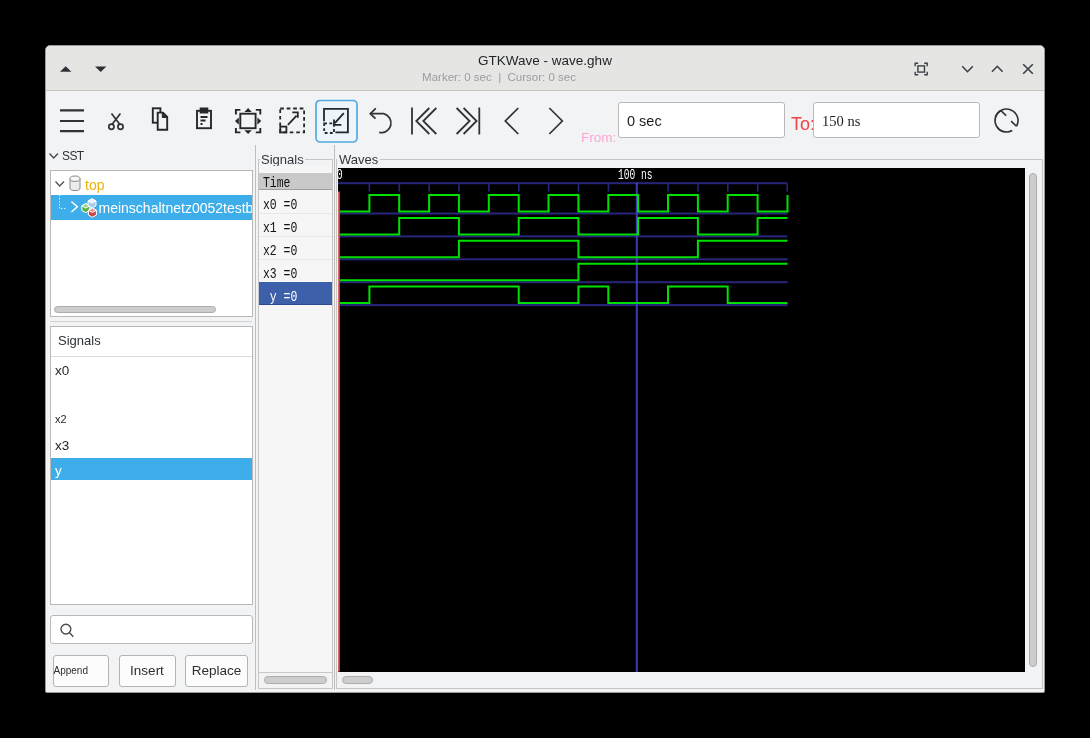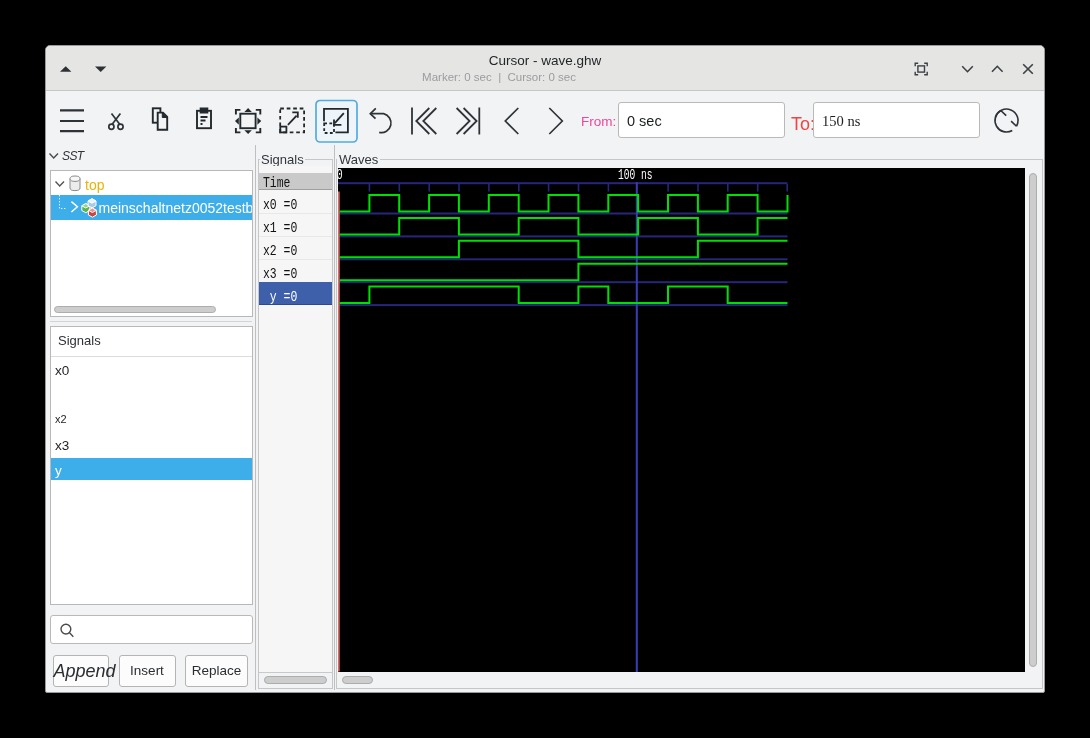--- a/index.html
+++ b/index.html
@@ -13,21 +13,21 @@
 </head>
 <body>
 
   <div class="abs" style="left:45px;top:45px;width:1000px;height:648px;background:#f2f3f4;border:1px solid #9a9a9a;border-radius:5px 5px 2px 2px;"></div>
 
   <div class="abs" style="left:46px;top:46px;width:998px;height:45px;background:#e5e5e4;border-bottom:1px solid #c6c6c5;border-radius:5px 5px 0 0;"></div>
   <svg class="abs" style="left:59px;top:64px" width="50" height="10" viewBox="0 0 50 10">
     <polygon points="1,7.7 6.7,2.2 12.4,7.7" fill="#2c3136"></polygon>
     <polygon points="36,2.6 47.4,2.6 41.7,8.1" fill="#2c3136"></polygon>
   </svg>
-  <div class="abs" style="left:46px;top:53px;width:998px;text-align:center;font-size:13.5px;color:#232629;font-weight:500;">Cursor - wave.ghw</div>
+  <div class="abs" style="left:46px;top:53px;width:998px;text-align:center;font-size:13.5px;color:#232629;font-weight:500;">GTKWave - wave.ghw</div>
   <div class="abs" style="left:46px;top:71px;width:906px;text-align:center;font-size:11.5px;color:#9a9c9e;">Marker: 0 sec&nbsp; |&nbsp; Cursor: 0 sec</div>
 
   <svg class="abs" style="left:913px;top:61px" width="125" height="16" viewBox="0 0 125 16">
     <g stroke="#3b4045" fill="none" stroke-width="1.4">
       <path d="M2.2,5.2 L2.2,2.2 L5.2,2.2"></path>
       <path d="M11.2,2.2 L14.2,2.2 L14.2,5.2"></path>
       <path d="M14.2,10.8 L14.2,13.8 L11.2,13.8"></path>
       <path d="M5.2,13.8 L2.2,13.8 L2.2,10.8"></path>
       <rect x="4.9" y="4.9" width="6.6" height="6.2"></rect>
     </g>
@@ -108,40 +108,40 @@
       <path d="M406.6,13 L419.6,26 L406.6,39"></path>
       <path d="M413.6,13 L426.6,26 L413.6,39"></path>
       <path d="M429.3,12.5 V39.5"></path>
     </g>
 
     <path d="M468.3,13 L455.3,26 L468.3,39" stroke="#2e3338" fill="none" stroke-width="1.7"></path>
 
     <path d="M499.3,13 L512.3,26 L499.3,39" stroke="#2e3338" fill="none" stroke-width="1.7"></path>
   </svg>
 
-  <div class="abs" style="left:581px;top:114px;font-size:13.5px;color:#ec4899;">From:</div>
+  <div class="abs" style="left:581px;top:130px;font-size:13.5px;color:#f9a8d4;">From:</div>
   <div class="abs" style="left:618px;top:102px;width:167px;height:36px;background:#fff;border:1px solid #b9b9b9;border-radius:3px;"></div>
   <div class="abs" style="left:627px;top:113px;font-size:14.5px;color:#1b1e20;">0 sec</div>
   <div class="abs" style="left:791px;top:114px;font-size:18px;color:#ef4444;">To:</div>
   <div class="abs" style="left:813px;top:102px;width:167px;height:36px;background:#fff;border:1px solid #b9b9b9;border-radius:3px;"></div>
   <div class="abs" style="left:822px;top:113px;font-size:14.5px;color:#1b1e20;font-family:Liberation Serif, serif;">150 ns</div>
 
   <svg class="abs" style="left:992px;top:106px" width="29" height="29" viewBox="0 0 29 29">
     <g stroke="#2e3338" fill="none" stroke-width="1.6">
       <path d="M3.39,11.52 A 11.5,11.5 0 1 1 24.46,20.25"></path>
       <path d="M24.46,20.25 L19.1,15.1"></path>
       <path d="M20.25,24.46 A 11.5,11.5 0 0 1 8.75,4.54"></path>
       <path d="M8.75,4.54 L14.2,9.7"></path>
     </g>
   </svg>
 
   <svg class="abs" style="left:48px;top:151px" width="12" height="10" viewBox="0 0 12 10">
     <path d="M1.5,2.5 L5.7,7 L10,2.5" stroke="#4a4a4a" stroke-width="1.4" fill="none"></path>
   </svg>
-  <div class="abs" style="left:62px;top:149px;font-size:12px;color:#2f3338;letter-spacing:-0.6px;font-style:italic;">SST</div>
+  <div class="abs" style="left:62px;top:149px;font-size:12px;color:#2f3338;letter-spacing:-0.6px;">SST</div>
 
   <div class="abs" style="left:49.5px;top:170px;width:203px;height:147px;background:#fff;border:1px solid #b8b8b8;"></div>
   <svg class="abs" style="left:54px;top:179px" width="12" height="10" viewBox="0 0 12 10">
     <path d="M1.5,2.5 L5.7,7 L10,2.5" stroke="#555" stroke-width="1.4" fill="none"></path>
   </svg>
   <svg class="abs" style="left:68px;top:175px" width="14" height="17" viewBox="0 0 14 17">
     <path d="M2,3.5 V13 a5,2.6 0 0 0 10,0 V3.5" fill="#ececec" stroke="#8a8a8a" stroke-width="1"></path>
     <ellipse cx="7" cy="3.7" rx="5" ry="2.7" fill="#f7f7f7" stroke="#8a8a8a" stroke-width="1"></ellipse>
   </svg>
   <div class="abs" style="left:85px;top:177px;font-size:14px;color:#eab308;">top</div>
@@ -179,21 +179,21 @@
   <div class="abs" style="left:55px;top:438px;font-size:13.5px;color:#1d2023;">x3</div>
   <div class="abs" style="left:50.5px;top:458px;width:201px;height:22px;background:#3daee9;"></div>
   <div class="abs" style="left:55px;top:463px;font-size:13.5px;color:#fff;">y</div>
 
   <div class="abs" style="left:50px;top:615px;width:203px;height:29px;background:#fff;border:1px solid #b9b9b9;border-radius:3px;"></div>
   <svg class="abs" style="left:60px;top:623px" width="16" height="16" viewBox="0 0 16 16">
     <circle cx="5.9" cy="6.1" r="4.9" stroke="#4a4a4a" stroke-width="1.4" fill="none"></circle>
     <path d="M9.5,9.8 L13.3,13.7" stroke="#4a4a4a" stroke-width="1.4"></path>
   </svg>
 
-  <div class="abs" style="left:52.5px;top:654.5px;width:56px;height:32px;background:#fcfcfc;border:1px solid #b4b4b4;border-radius:3px;text-align:center;line-height:30px;font-size:18px;color:#2b2e31;font-style:italic;">Append</div>
+  <div class="abs" style="left:52.5px;top:654.5px;width:56px;height:32px;background:#fcfcfc;border:1px solid #b4b4b4;border-radius:3px;text-align:left;line-height:30px;font-size:10px;color:#2b2e31;">Append</div>
   <div class="abs" style="left:118.5px;top:654.5px;width:57px;height:32px;background:#fcfcfc;border:1px solid #b4b4b4;border-radius:3px;text-align:center;line-height:30px;font-size:13.5px;color:#2b2e31;">Insert</div>
   <div class="abs" style="left:185px;top:654.5px;width:63px;height:32px;background:#fcfcfc;border:1px solid #b4b4b4;border-radius:3px;text-align:center;line-height:30px;font-size:13.5px;color:#2b2e31;">Replace</div>
 
   <div class="abs" style="left:254.5px;top:145px;width:1px;height:545px;background:#bfbfbf;"></div>
   <div class="abs" style="left:334px;top:145px;width:1px;height:545px;background:#bfbfbf;"></div>
 
   <div class="abs" style="left:257.5px;top:159.3px;width:75px;height:530px;border:1px solid #c6c6c6;background:#f2f3f4;"></div>
   <div class="abs" style="left:260px;top:152px;background:#f2f3f4;padding:0 1px;font-size:13px;color:#31363b;">Signals</div>
   <div class="abs" style="left:258.5px;top:166px;width:73px;height:506px;background:#f6f6f7;overflow:hidden;">
     <div class="abs" style="left:0;top:7px;width:73px;height:17.4px;background:#c9c9c9;border-bottom:1px solid #9f9f9f;"></div>

